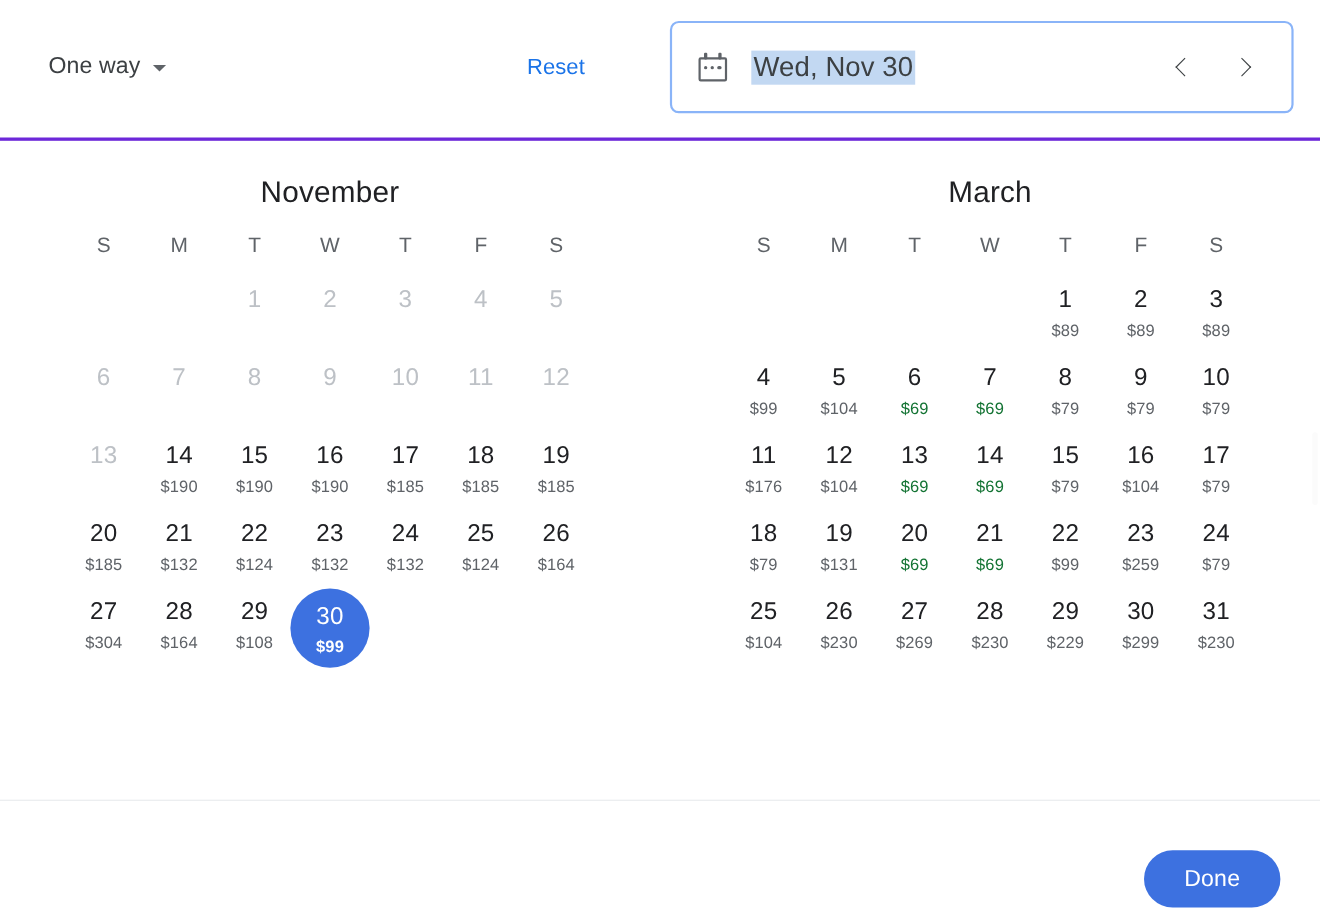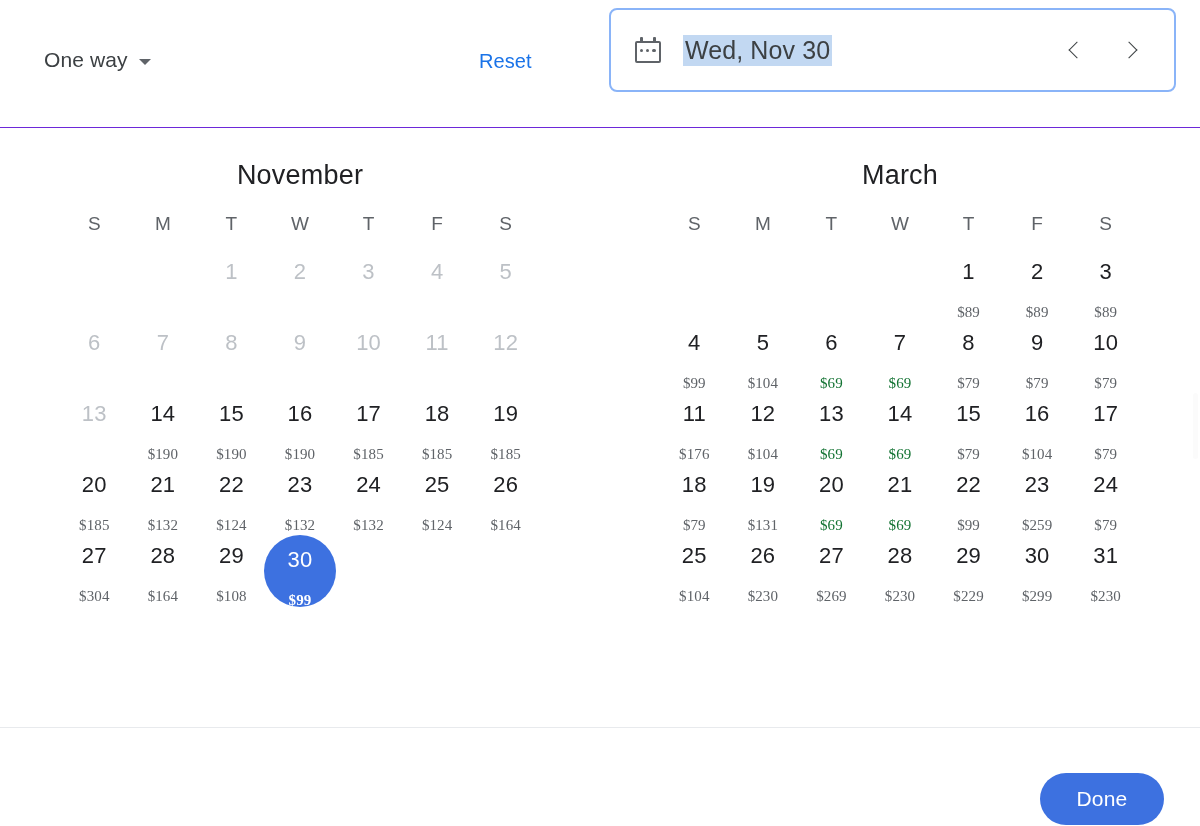--- a/index.html
+++ b/index.html
@@ -14,21 +14,21 @@
     color: #202124;
     -webkit-font-smoothing: antialiased;
     overflow: hidden;
   }
 
   
   .topbar {
     position: relative;
     height: 128px;
     box-sizing: border-box;
-    border-bottom: 1px solid #6d28d9;
+    border-bottom: 3px solid #6d28d9;
   }
 
   .trip-type {
     position: absolute;
     left: 44px;
     top: 48px;
     display: flex;
     align-items: center;
     gap: 11px;
     cursor: pointer;
@@ -55,21 +55,21 @@
     font-size: 20px;
     color: #1a73e8;
     cursor: pointer;
     letter-spacing: 0.1px;
   }
 
   
   .date-field {
     position: absolute;
     left: 609px;
-    top: 8px;
+    top: 19px;
     width: 567px;
     height: 84px;
     box-sizing: border-box;
     border: 2px solid #8ab4f8;
     border-radius: 8px;
     background: #ffffff;
     display: flex;
     align-items: center;
     cursor: text;
   }
@@ -210,23 +210,22 @@
   .daynum {
     font-size: 22px;
     color: #202124;
     line-height: 26px;
     letter-spacing: 0.2px;
   }
   .price {
     font-size: 15px;
     color: #5f6368;
     line-height: 20px;
-    margin-top: 17px;
+    margin-top: 6px;
     letter-spacing: 0.1px;
-    font-family: Liberation Serif, serif;
   }
   .cell.disabled .daynum { color: #bdc1c6; }
   .price.cheap { color: #137333; }
 
   .cell.selected {
     cursor: pointer;
   }
   .cell.selected .sel-circle {
     position: absolute;
     top: -2px;

